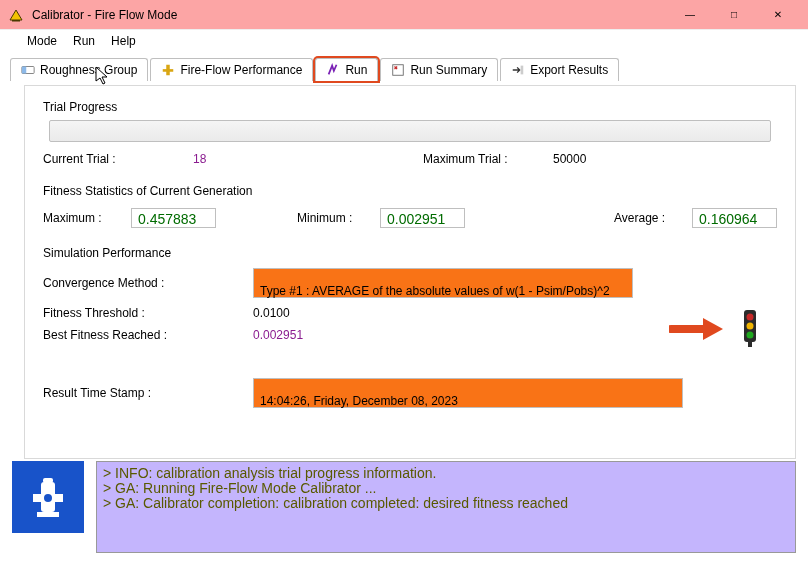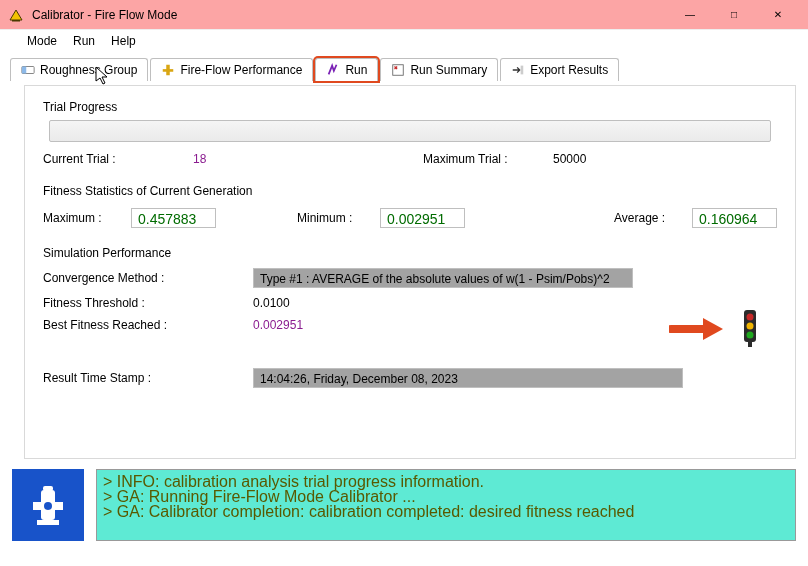--- a/index.html
+++ b/index.html
@@ -50,21 +50,21 @@
     font-size:12px;
     line-height:16px;
   }
   .tab.highlight {
     box-shadow: 0 0 0 2px #e0491f;
     position: relative;
     z-index: 2;
   }
   .tab svg { width:14px; height:14px; }
   .main-panel {
-    margin: 4px 12px 10px 24px;
+    margin: 4px 12px 2px 24px;
     border: 1px solid #d9d9d9;
     background:#fff;
     padding: 10px 18px 18px 18px;
     position: relative;
     height: 374px;
   }
   .group-title { color:#000; margin:4px 0 6px 0; }
   .progress-bar {
     height: 22px;
     border: 1px solid #bfbfbf;
@@ -82,22 +82,22 @@
     height:20px;
     line-height:16px;
     background:#fff;
     color:#006b00;
     font-size:14px;
   }
   .hr-sect { margin-top:18px; }
   .sim-row { display:flex; align-items:center; margin-top:8px; }
   .sim-label { width:210px; }
   .sim-box {
-    border:1px solid #bfbfbf; padding:2px 6px;
-    height:20px; line-height:16px; background:#a3a3a3;
+    border:1px solid #bfbfbf; padding:14px 6px;
+    height:20px; line-height:16px; background:#f97316;
     flex:1; max-width:380px;
   }
   .arrow {
     position:absolute;
     right: 72px;
     top: 230px;
     display:flex; align-items:center;
   }
   .traffic-light {
     position:absolute;
@@ -108,26 +108,26 @@
     display:flex; gap:12px; padding:0 12px;
     align-items:stretch;
   }
   .hydrant-icon {
     width:72px; height:72px;
     background:#1853c9;
     display:flex; align-items:center; justify-content:center;
   }
   .log-box {
     flex:1;
-    background:#5eead4;
+    background:#c4b5fd;
     border:1px solid #999;
     padding:4px 6px;
-    font-size:16px;
+    font-size:14px;
     color:#595900;
-    height:72px;
+    height:92px;
     overflow:auto;
     line-height:15px;
   }
   .log-box .line::before { content:"> "; }
   .cursor-overlay {
     position:absolute;
     left: 95px;
     top: 66px;
     pointer-events:none;
   }

